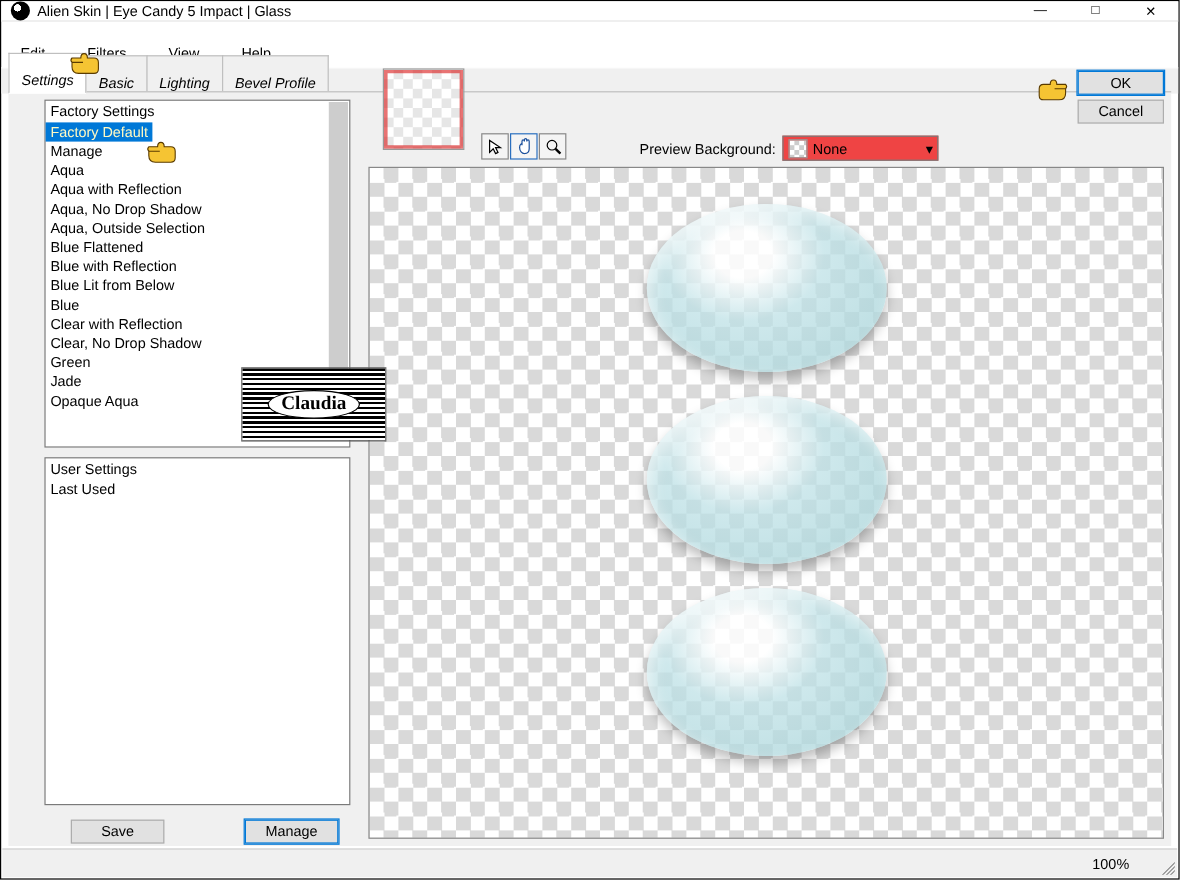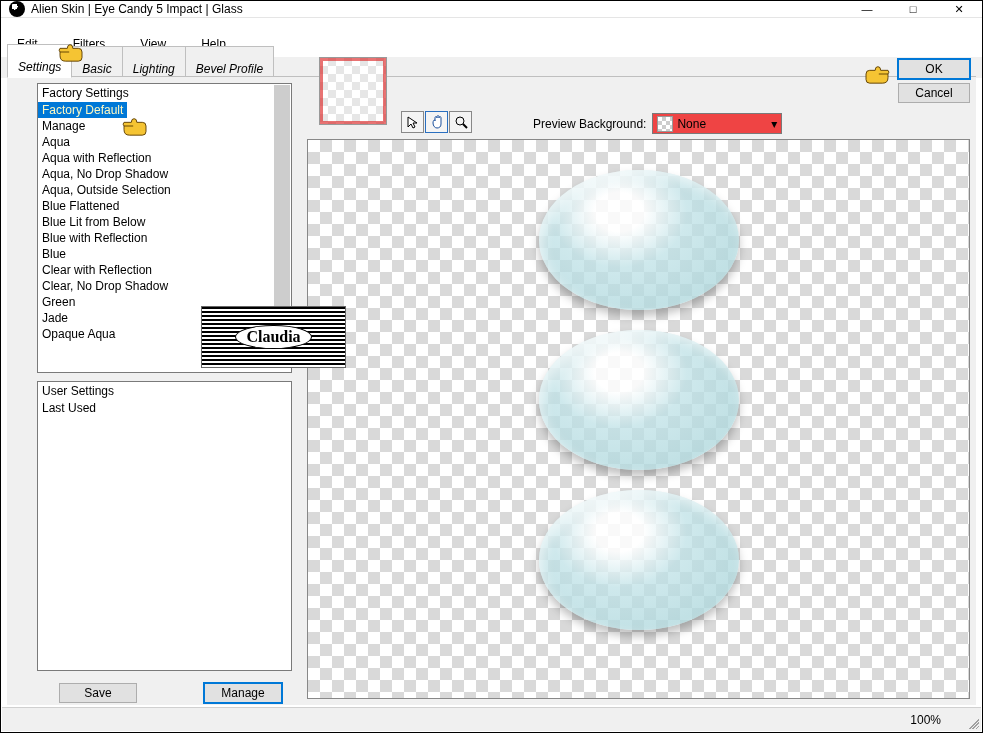--- a/index.html
+++ b/index.html
@@ -179,21 +179,21 @@
 
   
   .handcursor {
     position:absolute; width:30px; height:22px; pointer-events:none;
     z-index:50;
   }
   .handcursor svg { width:100%; height:100%; }
 
   
   .watermark {
-    position:absolute; left:200px; top:305px; width:145px; height:62px;
+    position:absolute; left:200px; top:305px; width:121px; height:62px;
     z-index:40;
     background: repeating-linear-gradient(#000 0 2px, #fff 2px 4px);
     display:flex; align-items:center; justify-content:center;
     border:1px solid #666;
   }
   .watermark .inner {
     background:#fff; border:1px solid #000; padding:2px 10px;
     font-family: "Comic Sans MS", cursive; font-weight:bold;
     font-size:16px; border-radius:50%;
   }
@@ -238,22 +238,22 @@
       <div class="scrollthumb"></div>
       <div class="listhdr">Factory Settings</div>
       <div class="listitems">
         <div><span class="li sel">Factory Default</span></div>
         <div class="li">Manage</div>
         <div class="li">Aqua</div>
         <div class="li">Aqua with Reflection</div>
         <div class="li">Aqua, No Drop Shadow</div>
         <div class="li">Aqua, Outside Selection</div>
         <div class="li">Blue Flattened</div>
+        <div class="li">Blue with Reflection</div>
         <div class="li">Blue Lit from Below</div>
-        <div class="li">Blue with Reflection</div>
         <div class="li">Blue</div>
         <div class="li">Clear with Reflection</div>
         <div class="li">Clear, No Drop Shadow</div>
         <div class="li">Green</div>
         <div class="li">Jade</div>
         <div class="li">Opaque Aqua</div>
       </div>
     </div>
 
     <div class="listbox user">

